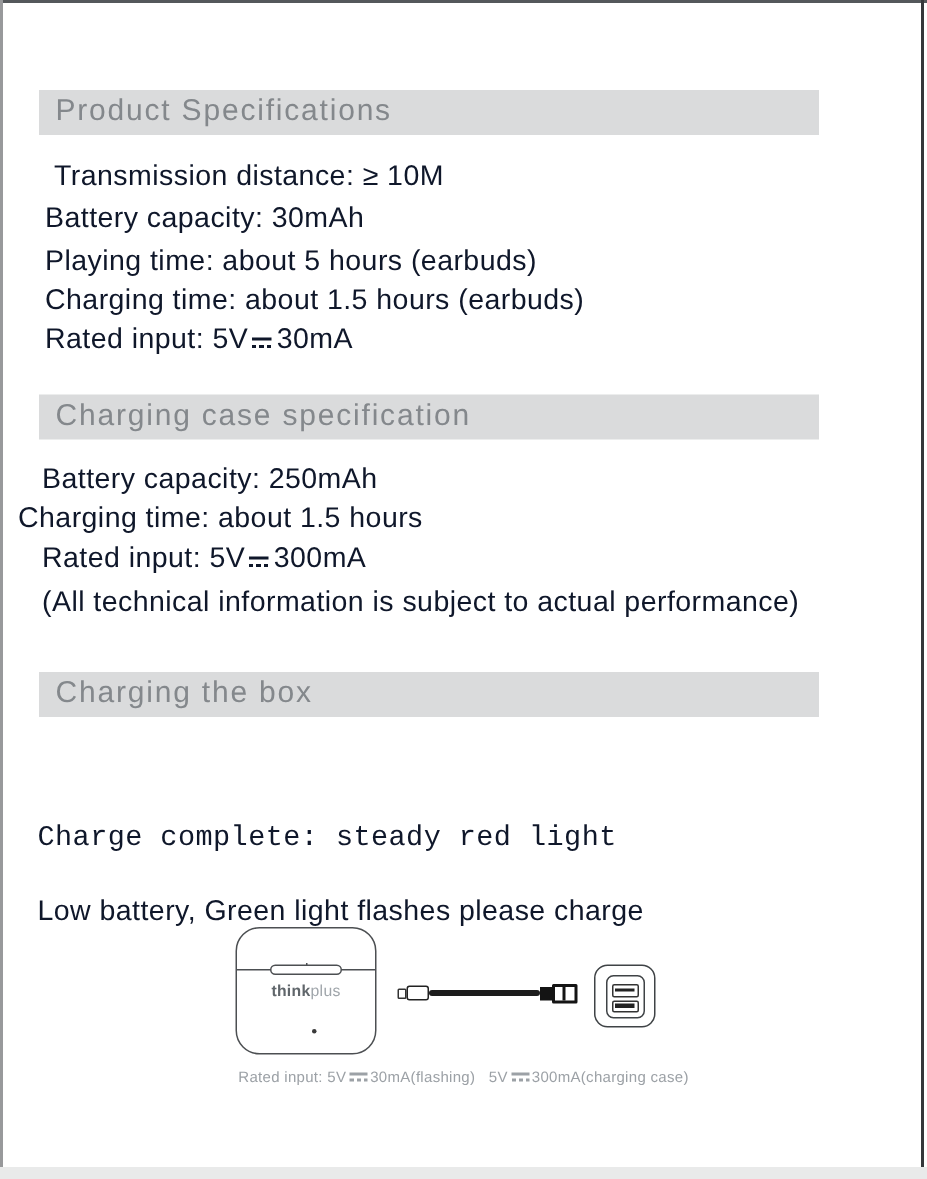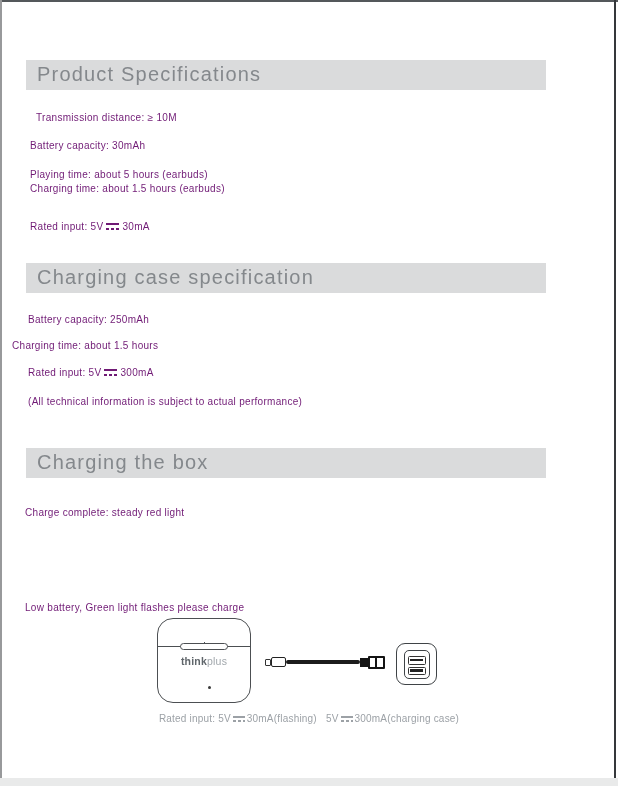--- a/index.html
+++ b/index.html
@@ -22,21 +22,21 @@
     display:block; padding-left:11px; line-height:29px;
     font-size:20px; letter-spacing:1.2px; color:#84888c;
     white-space:nowrap;
   }
   .bar-1 { top:60px; }
   .bar-2 { top:263px; }
   .bar-3 { top:448px; }
 
   .spec-line {
     position:absolute; white-space:nowrap;
-    font-size:10px; line-height:15px; letter-spacing:0.3px; color:#701a75;
+    font-size:19px; line-height:15px; letter-spacing:0.3px; color:#0f172a;
   }
 
   
   .dc {
     position:relative; display:inline-block;
     width:13px; height:9px; margin:0 3px; vertical-align:-1px;
   }
   .dc::before {
     content:""; position:absolute; left:0; right:0; top:1px; height:1.6px;
     background:currentColor;
@@ -110,39 +110,39 @@
   <div class="border-left"></div>
   <div class="border-right"></div>
   <div class="bottom-strip"></div>
 
   <div class="section-bar bar-1">
     <span class="bar-title">Product Specifications</span>
   </div>
   <div class="spec-line" style="left:36px; top:110px;">Transmission distance: ≥ 10M</div>
   <div class="spec-line" style="left:30px; top:138px;">Battery capacity: 30mAh</div>
   <div class="spec-line" style="left:30px; top:167px;">Playing time: about 5 hours (earbuds)</div>
-  <div class="spec-line" style="left:30px; top:181px;">Charging time: about 1.5 hours (earbuds)</div>
+  <div class="spec-line" style="left:30px; top:193px;">Charging time: about 1.5 hours (earbuds)</div>
   <div class="spec-line" style="left:30px; top:219px;">
     <span>Rated input: 5V</span><span class="dc"></span><span>30mA</span>
   </div>
 
   <div class="section-bar bar-2">
     <span class="bar-title">Charging case specification</span>
   </div>
   <div class="spec-line" style="left:28px; top:312px;">Battery capacity: 250mAh</div>
   <div class="spec-line" style="left:12px; top:338px;">Charging time: about 1.5 hours</div>
   <div class="spec-line" style="left:28px; top:365px;">
     <span>Rated input: 5V</span><span class="dc"></span><span>300mA</span>
   </div>
   <div class="spec-line" style="left:28px; top:394px;">(All technical information is subject to actual performance)</div>
 
   <div class="section-bar bar-3">
     <span class="bar-title">Charging the box</span>
   </div>
-  <div class="spec-line" style="left:25px; top:505px;">Charge complete: steady red light</div>
+  <div class="spec-line" style="left:25px; top:551px;font-family:Liberation Mono, monospace;">Charge complete: steady red light</div>
   <div class="spec-line" style="left:25px; top:572px;margin-top:28px;">Low battery, Green light flashes please charge</div>
 
   <div class="case">
     <div class="case-seam"></div>
     <div class="case-pill"></div>
     <div class="case-logo">
       <span class="logo-bold">think</span><span>plus</span>
     </div>
     <div class="case-led"></div>
   </div>

